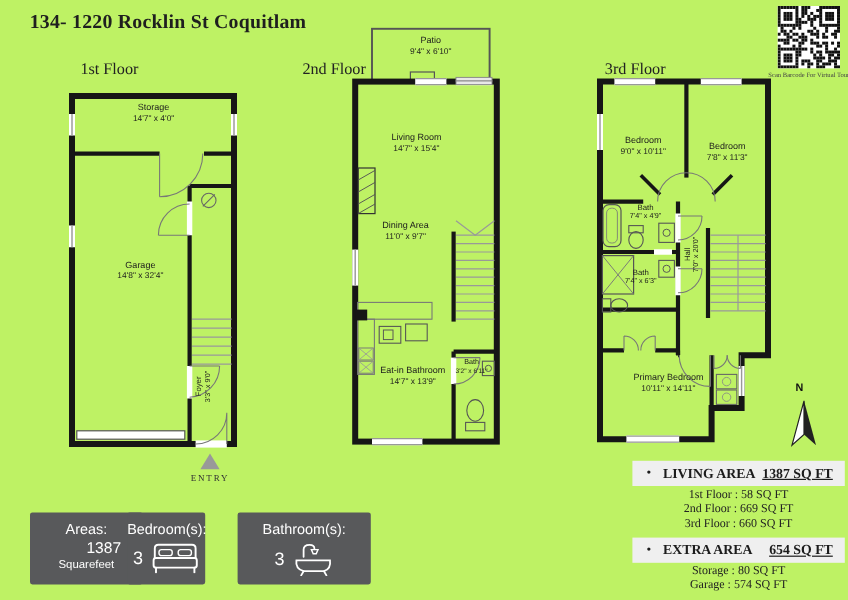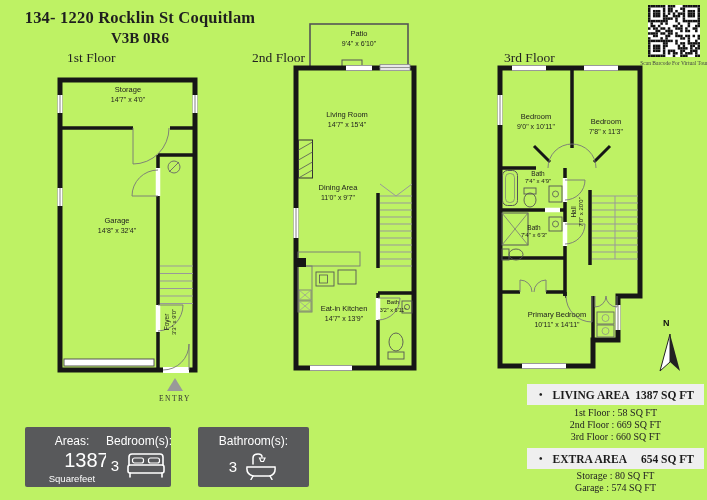--- a/index.html
+++ b/index.html
@@ -22,41 +22,40 @@
   .rl.rot { transform:translate(-50%,-50%) rotate(-90deg); }
   .entry-label { font-family:"Liberation Serif",serif; font-size:7.5px;
                  letter-spacing:1.5px; color:#333; transform:translateX(-50%); }
   .north-label { font-size:9px; font-weight:bold; color:#111; }
   .qr-box { left:648px; top:5px; width:52px; height:52px; background:#fff; }
   .qr-caption { left:636px; top:59px; width:76px; font-family:"Liberation Serif",serif;
                 font-size:5.5px; color:#444; text-align:center; line-height:1.5; }
   .badge { top:427px; height:60px; background:#58595b; color:#fff;
            text-align:center; border-radius:2px; }
   .badge .bl { font-size:12px; margin-top:7px; }
-  .badge .bv { font-size:20px; margin-top:1px;padding-left:29px; }
+  .badge .bv { font-size:13px; margin-top:1px;padding-left:29px; }
   .badge .bu { font-size:9.5px; margin-top:1px; }
   .badge .row { display:flex; align-items:center; justify-content:center;
                 gap:7px; margin-top:4px; }
   .badge .cnt { font-size:15px; }
   .band { left:527px; width:177px; height:21px; background:#efefef;
           display:flex; align-items:center; font-family:"Liberation Serif",serif;
           font-weight:bold; font-size:11.5px; color:#1c1c1c; }
   .band .bullet { margin:0 10px 0 12px; font-size:10px; }
-  .band .bvalue { margin-left:auto; margin-right:10px; }
+  .band .bvalue { margin-left:auto; margin-right:10px;text-decoration:underline; }
   .bd { left:527px; width:177px; text-align:center;
         font-family:"Liberation Serif",serif; font-size:10px; color:#222; }
 </style>
 </head>
 <body>
 
 <div class="page">
 
   <div class="abs title">
     <div class="l1">134- 1220 Rocklin St Coquitlam</div>
-    <div class="l2">V3B 0R6</div>
   </div>
 
   <div class="abs floor-label" style="left:67px;top:50px">1st Floor</div>
   <div class="abs floor-label" style="left:252px;top:50px">2nd Floor</div>
   <div class="abs floor-label" style="left:504px;top:50px">3rd Floor</div>
 
   <svg class="abs plan-svg" width="707" height="500" viewBox="0 0 707 500">
 
     <g fill="none" stroke="#161616">
       <rect x="60" y="80" width="135" height="290" stroke-width="5"></rect>
@@ -211,21 +210,21 @@
   </div>
   <div class="abs rl" style="left:347px;top:110px">
     <div class="rn">Living Room</div>
     <div class="rd">14'7" x 15'4"</div>
   </div>
   <div class="abs rl" style="left:338px;top:183px">
     <div class="rn">Dining Area</div>
     <div class="rd">11'0" x 9'7"</div>
   </div>
   <div class="abs rl" style="left:344px;top:304px">
-    <div class="rn">Eat-in Kitchen</div>
+    <div class="rn">Eat-in Bathroom</div>
     <div class="rd">14'7" x 13'9"</div>
   </div>
   <div class="abs rl sm" style="left:393px;top:299px">
     <div class="rn">Bath</div>
     <div class="rd">3'2" x 6'11"</div>
   </div>
   <div class="abs rl" style="left:536px;top:112px">
     <div class="rn">Bedroom</div>
     <div class="rd">9'0" x 10'11"</div>
   </div>

